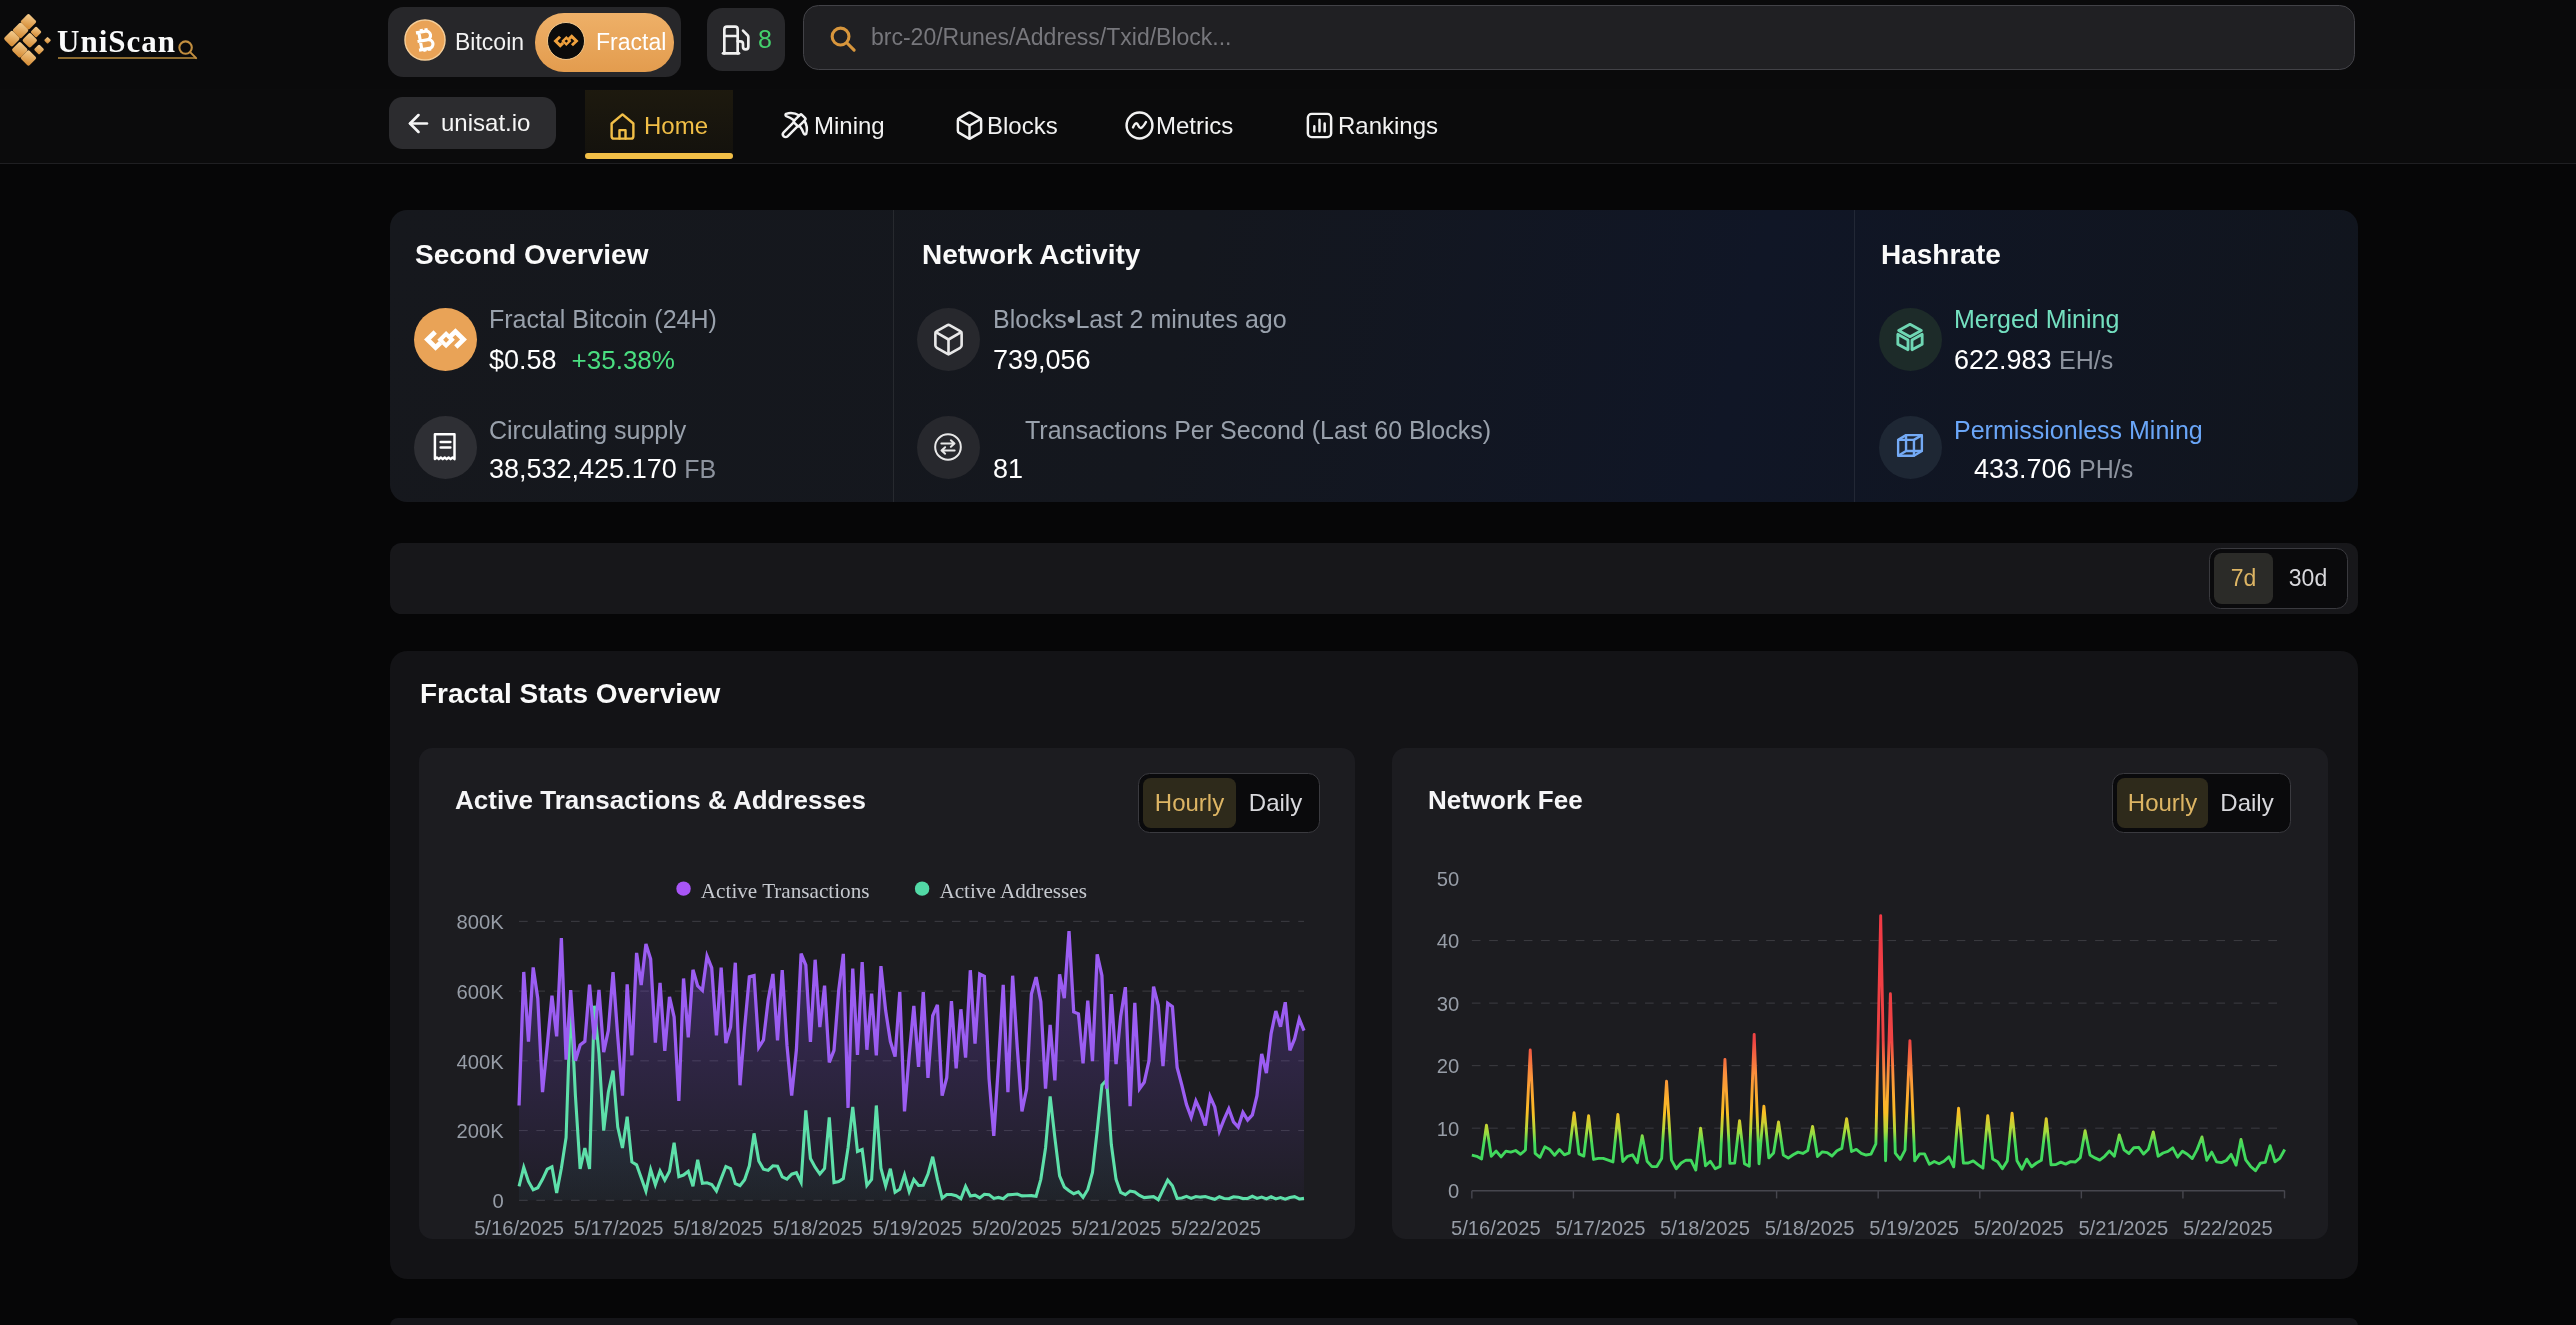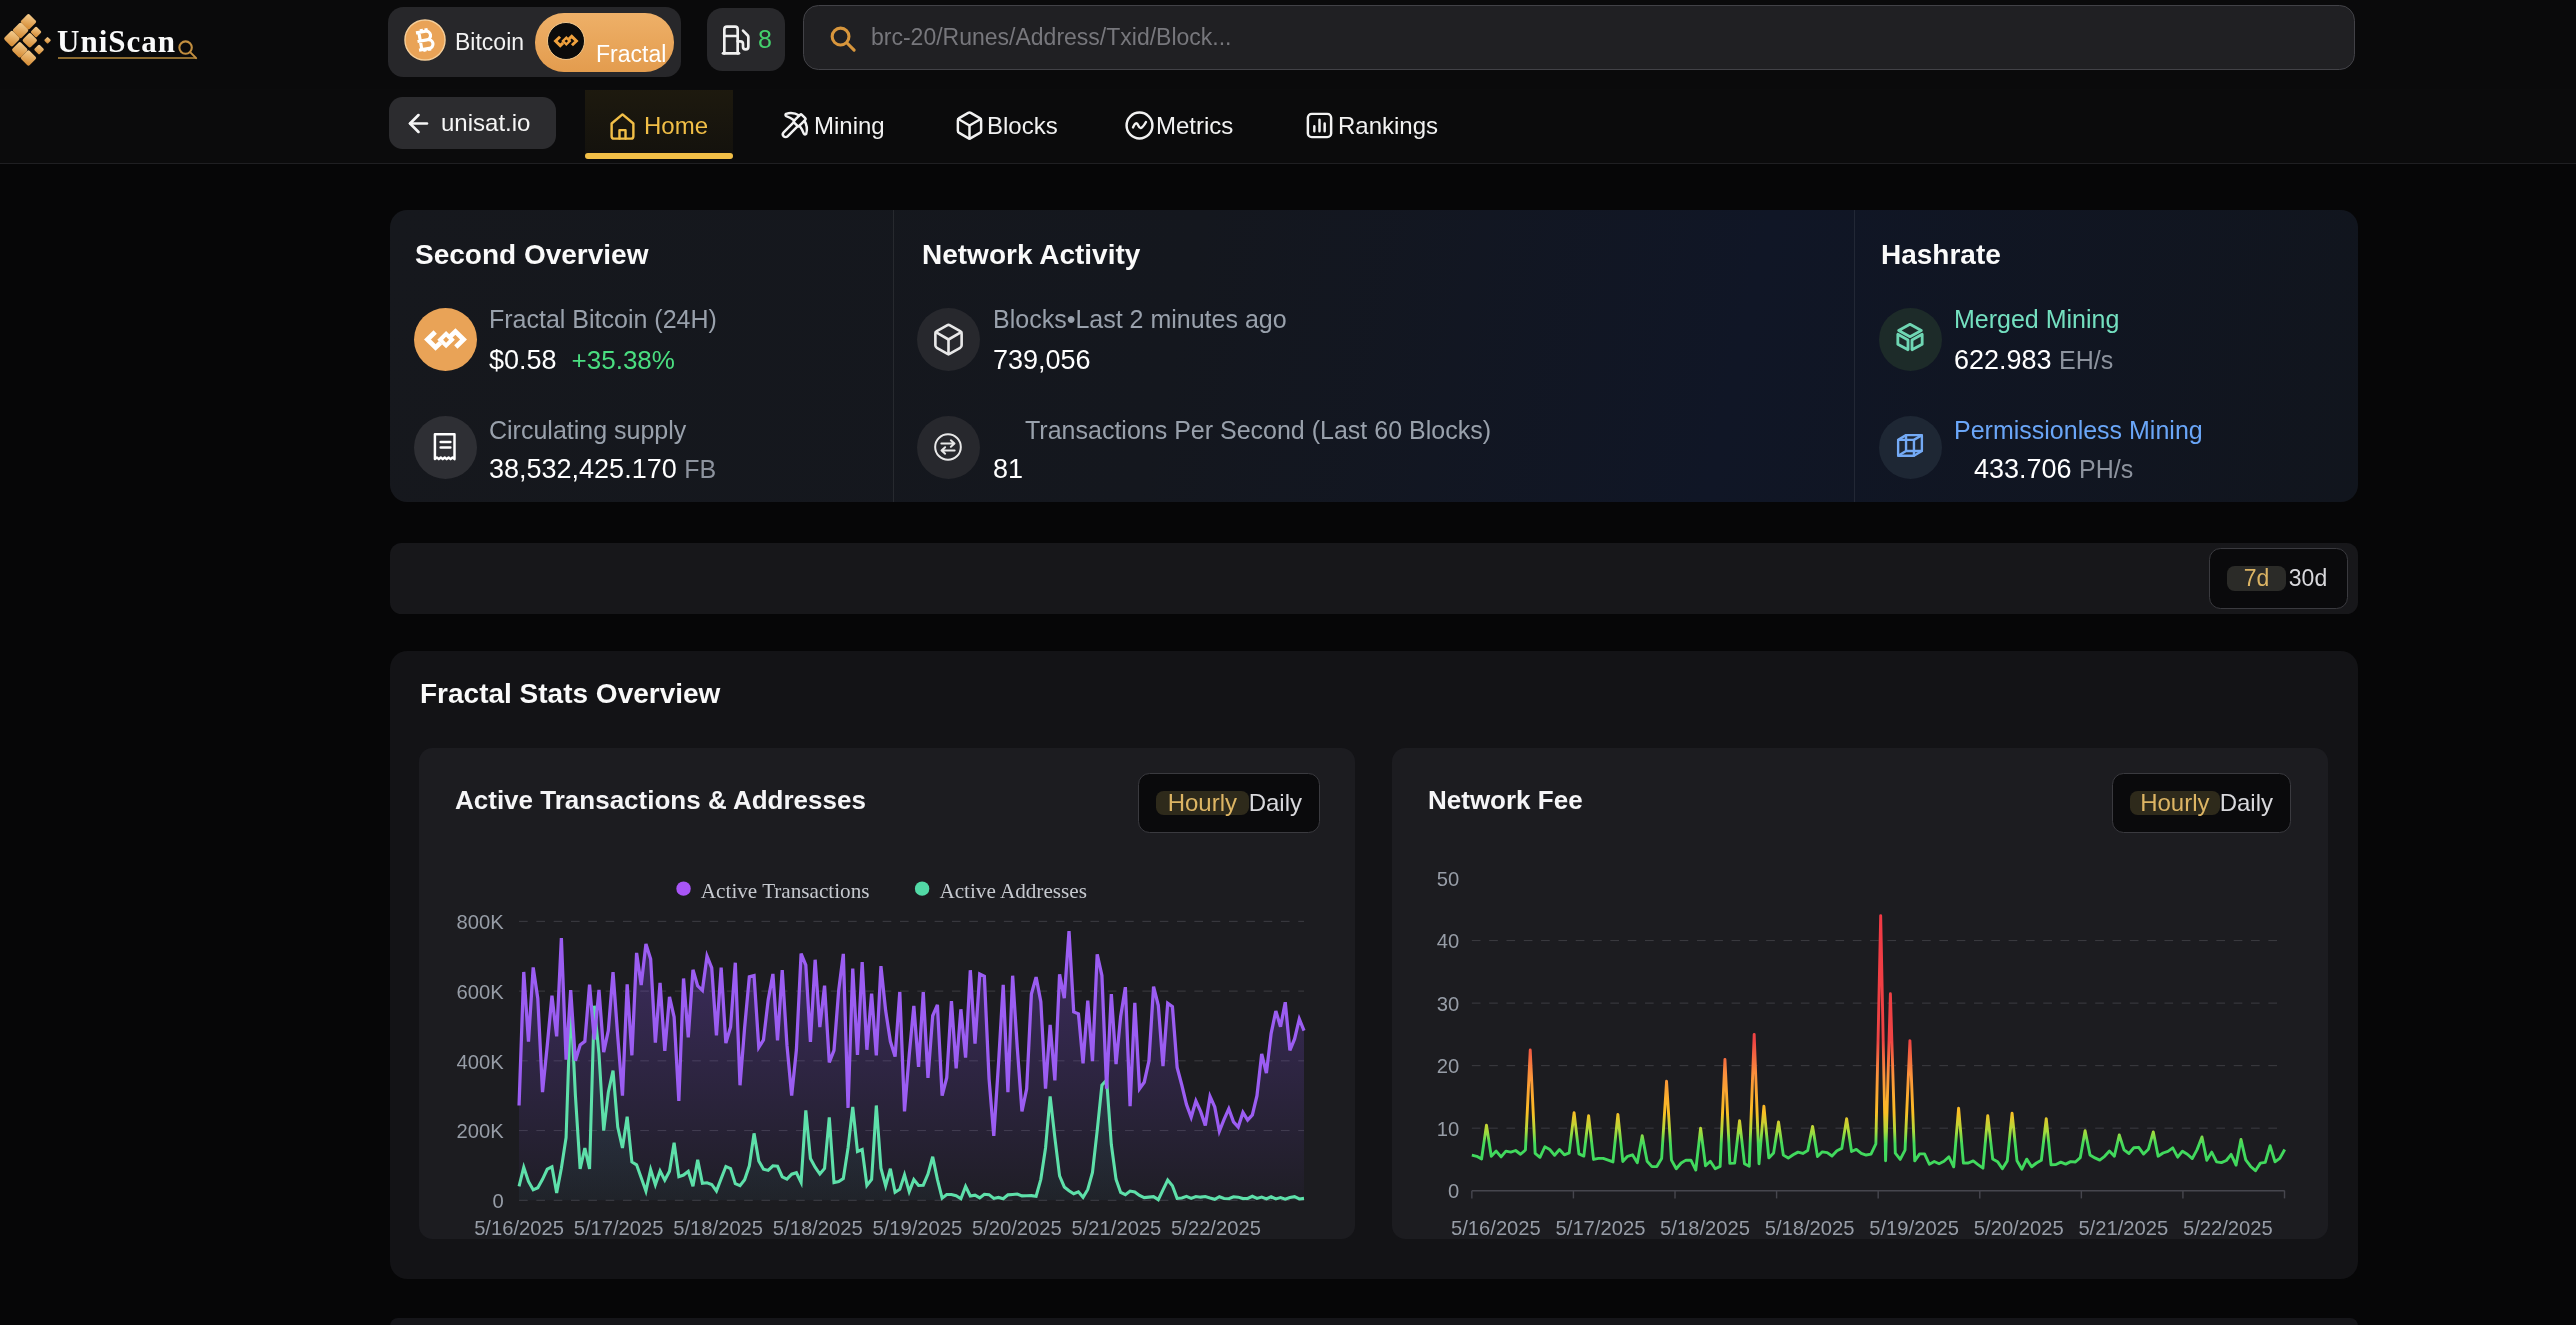--- a/index.html
+++ b/index.html
@@ -3,39 +3,39 @@
 * { margin:0; padding:0; box-sizing:border-box; }
 html,body { width:2576px; height:1326px; background:#060607; font-family:"Liberation Sans",sans-serif; position:relative; overflow:hidden; }
 .abs { position:absolute; }
 .header { left:0; top:0; width:2576px; height:89px; background:#0a0a0b; }
 .nav { left:0; top:89px; width:2576px; height:75px; background:#0b0b0c; border-bottom:1px solid #1f1f22; }
 .logo-text { left:57px; top:24px; font-family:"Liberation Serif",serif; font-weight:700; font-size:31px; color:#fafafa; letter-spacing:1px; }
 .logo-line { left:58px; top:57px; width:138px; height:1.9px; background:#8d6b30; }
 .seg-wrap { left:388px; top:6.7px; width:293px; height:70px; background:#27272a; border-radius:15.4px; }
 .btc-txt { left:455px; top:0; height:84px; line-height:84px; font-size:23px; color:#f2f2f2; }
 .fractal-pill { left:535px; top:12.5px; width:139px; height:59px; background:linear-gradient(180deg,#eeb068,#e39c4e); border-radius:29px; }
-.fractal-txt { left:596px; top:0; height:84px; line-height:84px; font-size:23px; color:#ffffff;margin-top:12px; }
+.fractal-txt { left:596px; top:0; height:84px; line-height:84px; font-size:23px; color:#ffffff; }
 .gas-btn { left:707px; top:7.7px; width:78px; height:63px; background:#28282b; border-radius:15.4px; }
 .gas-num { left:758px; top:7.7px; height:63px; line-height:63px; font-size:25px; color:#44d06c; }
 .search { left:803px; top:4.8px; width:1552px; height:65px; background:#202023; border:1.9px solid #424247; border-radius:15.4px; }
 .search-ph { left:871px; top:4.8px; height:54px; line-height:65px; font-size:23px; color:#77777c; }
 .unisat-btn { left:389px; top:97px; width:167px; height:52px; background:#2c2c2f; border-radius:13.5px; }
 .unisat-txt { left:441px; top:97px; height:36px; line-height:52px; font-size:24px; color:#f5f5f5; }
 .home-tab { left:585px; top:90px; width:148px; height:68px; background:linear-gradient(180deg,rgba(245,195,40,0.08),rgba(245,195,40,0.035)); }
 .home-line { left:585px; top:153px; width:148px; height:5.8px; background:#f2bf47; border-radius:2.9px; }
 .nav-it { top:89px; height:74px; line-height:74px; font-size:24px; color:#f2f2f2; font-weight:500; }
 .card1 { left:390px; top:210px; width:1968px; height:292px; border-radius:17.3px;
   background:linear-gradient(103deg,#16181d 0%,#14171e 40%,#101626 68%,#11151d 100%); }
 .vdiv { top:210px; width:1px; height:292px; background:rgba(255,255,255,0.08); }
 .ctitle { font-size:28px; font-weight:700; color:#fafafa; }
 .rowlab { font-size:25px; color:#99a1ac; }
 .rowval { font-size:27px; font-weight:500; color:#ffffff; }
 .circ { border-radius:50%; width:63px; height:63px; }
 .bar7 { left:390px; top:543px; width:1968px; height:71px; background:#17171a; border-radius:11.5px; }
-.tgl { background:#0a0a0c; border:1.9px solid #3a3a3f; border-radius:11.5px; display:flex; padding:17px; }
+.tgl { background:#0a0a0c; border:1.9px solid #3a3a3f; border-radius:11.5px; display:flex; padding:4px; }
 .tgl .on { background:#2e2a1b; border-radius:7.7px; color:#ddb564; display:flex; align-items:center; justify-content:center; }
 .tgl .off { color:#d8d8dc; display:flex; align-items:center; justify-content:center; }
 .stats { left:390px; top:651px; width:1968px; height:628px; background:#131316; border-radius:17.3px; }
 .icard { top:748px; width:936px; height:491px; background:#1c1c20; border-radius:13.5px; position:absolute; }
 .ictitle { font-size:26px; font-weight:600; color:#f5f5f7; }
 .axlab { font-size:21px; fill:#979da7; font-family:"Liberation Sans",sans-serif; }
 .grid { stroke:#3d3d44; stroke-width:1; stroke-dasharray:9 9; }
 .legtxt { font-size:22px; fill:#c6c9cf; font-family:"Liberation Serif",serif; }
 .botcard { left:390px; top:1318px; width:1968px; height:7.7px; background:#151519; border-radius:13.5px 13.5px 0 0; }
 </style></head>

